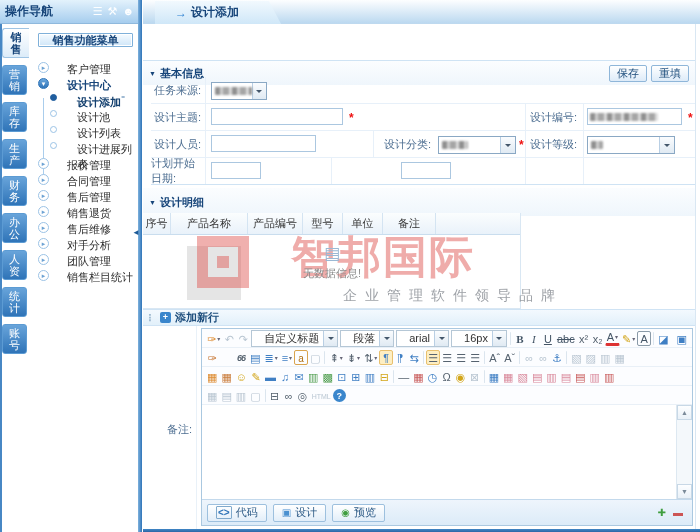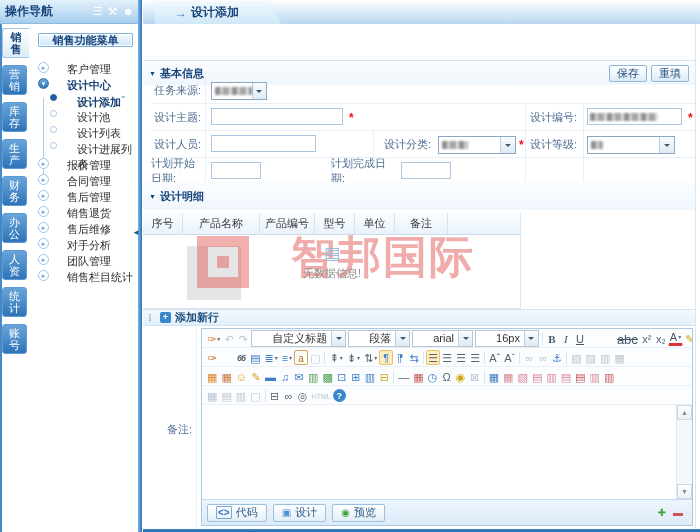--- a/index.html
+++ b/index.html
@@ -89,21 +89,21 @@
     background:repeating-linear-gradient(90deg,#8f8f8f 0 5px,#cfcfcf 5px 8px,#a5a5a5 8px 14px,#dcdcdc 14px 17px);
     filter:blur(1px);}
   .bw38{width:38px}.bw68{width:68px}.bw26{width:26px}.bw12{width:12px}
 
   
   .dtable{position:absolute;left:0;top:189px;width:378px;height:96px;
     border-right:1px solid #d9e7f3;border-bottom:1px solid #d9e7f3;}
   .thead{display:flex;height:22px;background:linear-gradient(#fbfdfe,#e9f2fa);border-bottom:1px solid #c9ddee;}
   .th{border-right:1px solid #d4e4f2;display:flex;align-items:center;justify-content:center;
     font-size:11px;color:#333;}
-  .th:nth-child(1){width:40px}.th:nth-child(2){width:77px}.th:nth-child(3){width:55px}
+  .th:nth-child(1){width:28px}.th:nth-child(2){width:77px}.th:nth-child(3){width:55px}
   .th:nth-child(4){width:40px}.th:nth-child(5){width:40px}.th:nth-child(6){width:53px}
   .th:nth-child(7){width:72px;border-right:none}
   .empty-state{position:absolute;left:0;top:32px;width:378px;text-align:center;z-index:3;}
   .empty-icon{font-size:17px;color:#9bb8d4;line-height:18px;display:block;}
   .empty-text{font-size:11px;color:#8a8a8a;}
 
   
   .wm{position:absolute;z-index:2;pointer-events:none;}
   .wm-shadow{left:44px;top:222px;width:54px;height:54px;background:#cfcfcf;opacity:.55;}
   .wm-logo{left:54px;top:212px;width:52px;height:52px;border:11px solid rgba(223,90,85,.48);}
@@ -132,29 +132,29 @@
   .tbi.sep{min-width:0;width:1px;height:13px;border:none;border-left:1px solid #dbe5ee;margin:0 2px;padding:0;}
   .tbi.right{margin-left:auto;}
   .tbi.hl{background:#fdeec2;border-color:#e8c06e;}
   .tbi.dd::after{content:"▾";font-size:6px;color:#667;margin-left:1px;vertical-align:2px;}
   .c-orange{color:#dd8a2e}.c-orange2{color:#c97b3a}.c-gold{color:#d2a519}.c-blue{color:#3f7fc4}
   .c-green{color:#4f9e4f}.c-red{color:#c85a5a}.c-pink{color:#d98a9c}.c-dis{color:#b9c6d2}
   .c-dark{color:#55626f}.c-help{background:#3a86cc;color:#fff;border-radius:50%;min-width:13px;height:13px;line-height:13px;font-size:9px;font-weight:bold;margin-top:1px;}
   .c-b{font-weight:bold;font-family:"Liberation Serif","DejaVu Serif",serif;}
   .c-i{font-style:italic;font-family:"Liberation Serif","DejaVu Serif",serif;}
   .c-u{text-decoration:underline;}
-  .c-strike{text-decoration:line-through;font-size:13px;margin-left:28px;}
+  .c-strike{text-decoration:line-through;font-size:11px;}
   .c-fc{border-bottom:3px solid #d33;line-height:11px;height:15px;}
   .c-box{border:1px solid #8a9aa8;}
   .c-box-sm{border:1px solid #d9a44e;color:#b06f10;font-size:10px;}
   .c-quote{font-style:italic;font-weight:bold;color:#55626f;font-size:9px;letter-spacing:-1px;margin-left:15px;}
   .c-tiny{font-size:7px;letter-spacing:0;}
   .flip{transform:scaleX(-1);}
   .ed-select{display:inline-flex;align-items:center;height:17px;border:1px solid #b5c7d6;
-    background:#fff;font-size:11px;color:#333;padding-left:20px;margin:0 1px;flex:none;}
+    background:#fff;font-size:11px;color:#333;padding-left:12px;margin:0 1px;flex:none;}
   .ed-select .db{height:15px;width:14px;margin-left:4px;}
   .ed-content{flex:1;position:relative;background:#fff;}
   .sb{position:absolute;right:0;top:0;bottom:0;width:16px;background:#f4f8fb;border-left:1px solid #dde8f1;}
   .sb-btn{position:absolute;left:0;width:15px;height:15px;background:linear-gradient(#fdfeff,#e9f1f8);
     border:1px solid #c8d8e6;color:#7a8a99;font-size:7px;display:flex;align-items:center;justify-content:center;}
   .sb-btn.up{top:0;} .sb-btn.down{bottom:0;}
   .ed-bottombar{flex:none;height:26px;background:linear-gradient(#eef5fc,#dcebf8);
     border-top:1px solid #c3d9ec;display:flex;align-items:center;padding:0 5px;}
   .ed-tab{display:inline-flex;align-items:center;gap:4px;height:18px;padding:0 8px;
     background:linear-gradient(#ffffff,#e2eef9);border:1px solid #9dc0de;border-radius:2px;
@@ -380,25 +380,24 @@
       </span>
     </div>
 
     <div class="frow" style="top:134px;border-bottom:1px solid #cfe3f4;" data-interactable="false">
       <span class="vline" style="left:54px;"></span>
         <span class="vline" style="left:180px;"></span>
         <span class="vline" style="left:374px;"></span>
         <span class="vline" style="left:432px;"></span>
       <span class="flabel" style="left:0;width:50px;" data-interactable="false">计划开始日期:</span>
       <input class="inp fcell" style="left: 60px; width: 50px;" data-interactable="true">
-      <span class="flabel" style="left:180px;width:66px;" data-interactable="false">计划完成日期:</span>
       <input class="inp fcell" style="left: 250px; width: 50px;" data-interactable="true">
     </div>
 
-    <div class="secbar" style="top:158px;height:28px;border-top:none;" data-interactable="false">
+    <div class="secbar" style="top:164px;height:28px;border-top:none;" data-interactable="false">
       <span class="sec-caret" data-interactable="true"></span>
       <span class="sec-title" data-interactable="false">设计明细</span>
     </div>
 
     <div class="dtable" data-interactable="false">
       <div class="thead" data-interactable="false">
         <div class="th" data-interactable="true">序号</div>
           <div class="th" data-interactable="true">产品名称</div>
           <div class="th" data-interactable="true">产品编号</div>
           <div class="th" data-interactable="true">型号</div>
@@ -408,20 +407,21 @@
       </div>
       <div class="empty-state" data-interactable="false">
         <span class="empty-icon" data-interactable="false">▤</span>
         <span class="empty-text" data-interactable="false">无数据信息!</span>
       </div>
     </div>
 
     <div class="wm wm-shadow" data-interactable="false"></div>
     <div class="wm wm-logo" data-interactable="false"></div>
     <div class="wm wm-brand" data-interactable="false">智邦国际</div>
+    <div class="wm wm-slogan" data-interactable="false">企业管理软件领导品牌</div>
 
     <div class="addrow" data-interactable="true">
       <span class="plus-ico" data-interactable="false">+</span>
       <span data-interactable="false">添加新行</span>
     </div>
 
     <div class="ed-row" data-interactable="false">
       <div class="note-col" data-interactable="false">备注:</div>
       <div class="editor" data-interactable="false">
         <div class="ed-toolbar" data-interactable="false">

